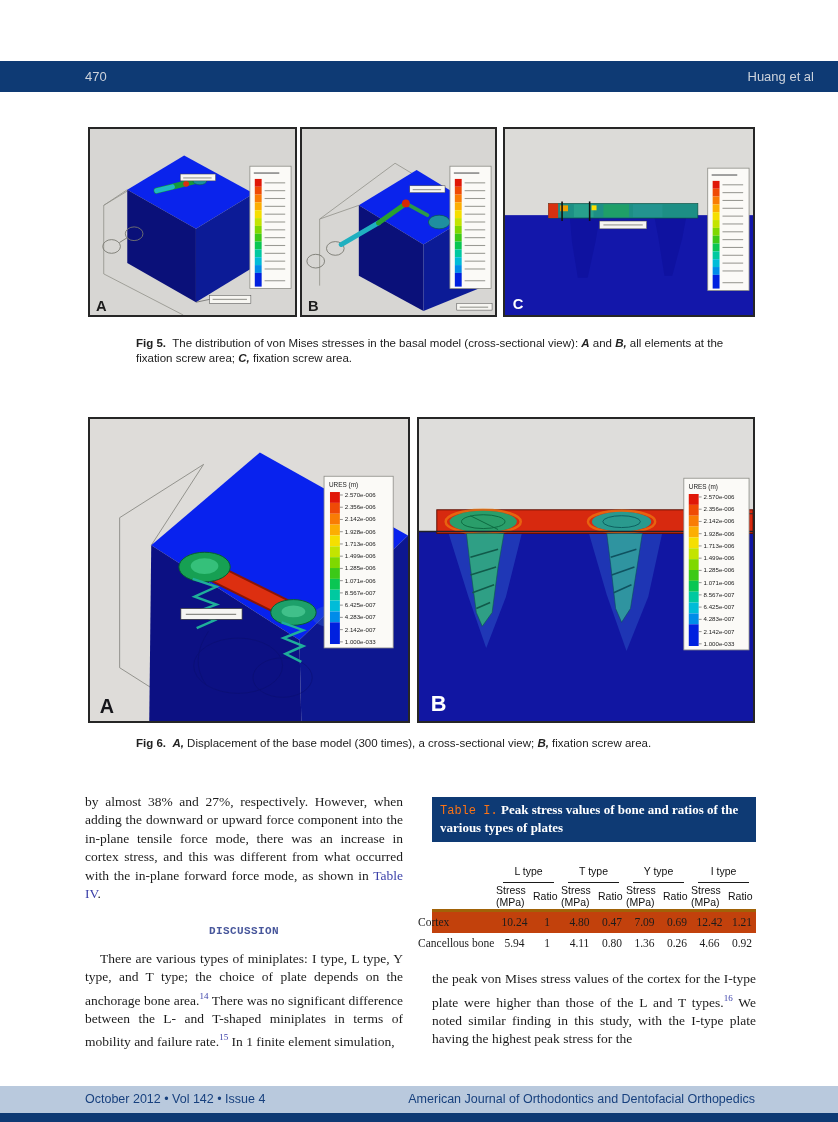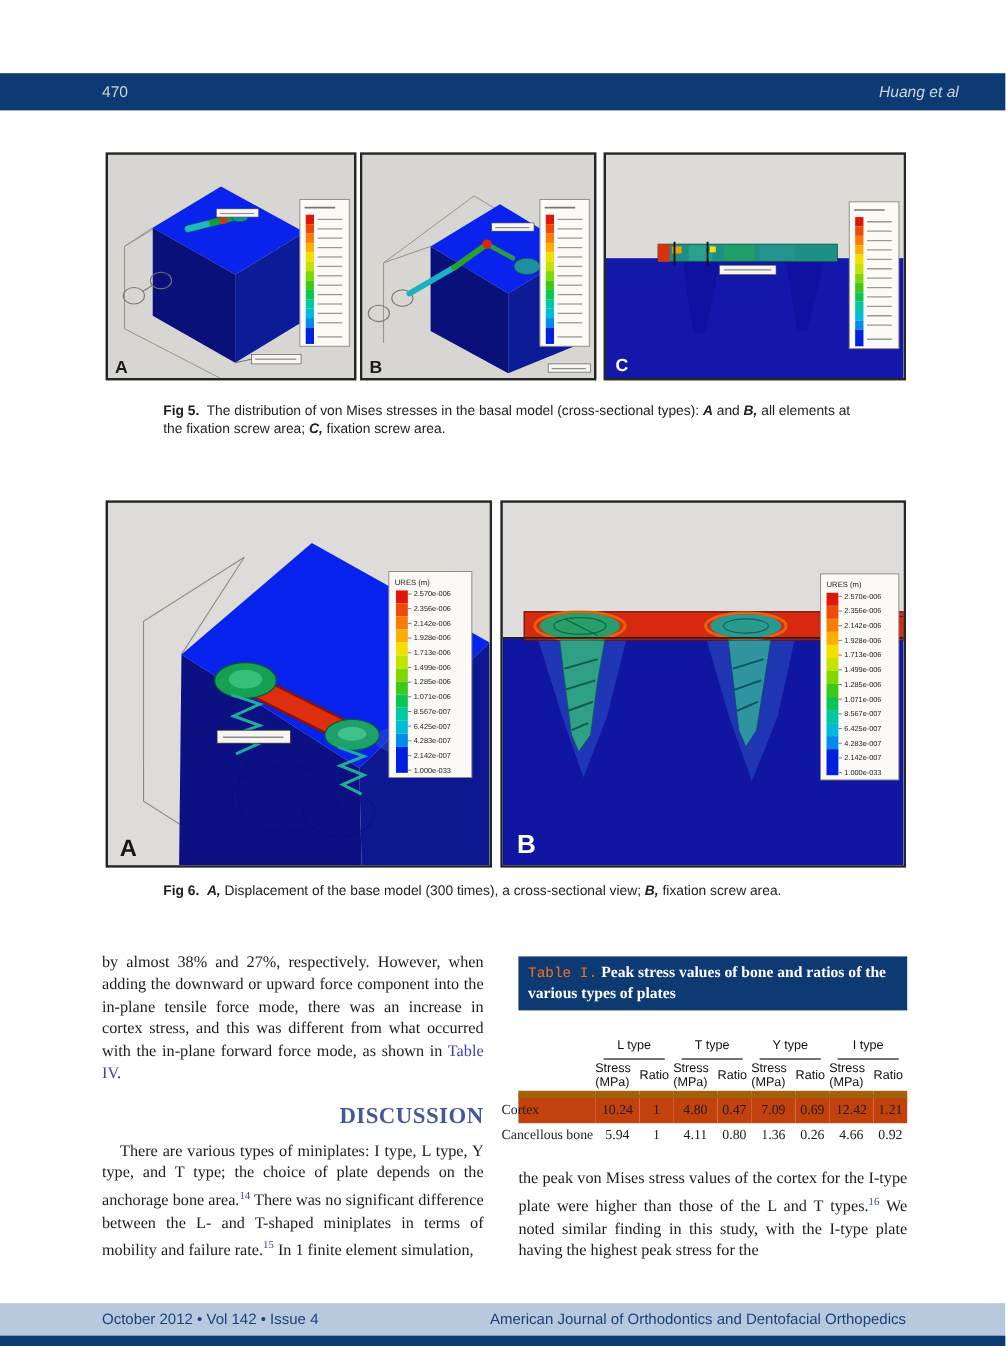--- a/index.html
+++ b/index.html
@@ -23,49 +23,49 @@
   .caption .cb{font-weight:bold;}
   .caption .ci{font-weight:bold;font-style:italic;}
   
   .col{position:absolute;text-align:justify;font-size:13.5px;line-height:18.4px;}
   #left-col{left:85px;top:793px;width:318px;}
   #right-col{left:432px;top:797px;width:324px;}
   .para{margin:0;}
   .indent{text-indent:15px;}
   a.xref{color:#3a3fa8;text-decoration:none;}
   .sup{vertical-align:super;font-size:9px;color:#3a3fa8;}
-  #discussion-heading{margin:19px 0 9px 0;font-family:Liberation Serif, serif;
-      font-size:19px;letter-spacing:.4px;color:#47569b;text-align:right;}
+  #discussion-heading{margin:19px 0 9px 0;font-family:Liberation Mono, monospace;
+      font-size:11px;letter-spacing:.4px;color:#47569b;text-align:center;}
   
   #table1-title{background:#0e3a74;padding:5px 8px 6px 8px;line-height:16.5px;text-align:left;}
   #table1-title .tl{font-family:Liberation Mono, monospace;font-size:12px;color:#f97316;}
   #table1-title .tt{font-family:"Liberation Serif",serif;font-weight:bold;font-size:13px;color:#ffffff;margin-top:20px;}
   table.datatable{border-collapse:collapse;width:324px;margin-top:19px;table-layout:fixed;}
   table.datatable th,table.datatable td{padding:1px 0;font-weight:normal;}
   .grp{font-family:"Liberation Sans",sans-serif;font-size:10.5px;text-align:center;
        border-bottom:1px solid #1a1a1a;margin:0 7px;padding-bottom:2px;color:#111;}
   th.subh{font-family:"Liberation Sans",sans-serif;font-size:10.5px;text-align:left;
-       line-height:11.5px;border-bottom:6px solid #a16207;padding-bottom:3px;color:#111;}
+       line-height:11.5px;border-bottom:3px solid #a16207;padding-bottom:3px;color:#111;}
   td.rowlabel{font-family:"Liberation Serif",serif;font-weight:bold;font-size:11.5px;text-align:left;
        padding-left:14px;text-indent:-14px;line-height:13px;}
   td.val{font-family:"Liberation Serif",serif;font-weight:bold;font-size:11.5px;text-align:center;}
   tr.hl td{background:#c2410c;}
   
   text.lt{font-family:"Liberation Sans",sans-serif;font-size:6.5px;fill:#222;}
   text.ll{font-family:"Liberation Sans",sans-serif;font-size:6.2px;fill:#222;}
   text.plabel{font-family:"Liberation Sans",sans-serif;font-weight:bold;}
 </style>
 </head>
 <body>
 
 <div id="page">
 
   <div id="header-bar" class="navbar">
     <span class="bartext" style="left:85px;">470</span>
-    <span class="bartext" style="right:87px;font-style:italic;">Huang et al</span>
+    <span class="bartext" style="right:72px;">Huang et al</span>
   </div>
 
   <div class="figrow" style="left:88px;top:127px;width:667px;height:190px;">
 
     <div class="panel" style="left:0;width:209px;">
       <svg viewBox="0 0 209 190" preserveAspectRatio="none">
         <rect width="209" height="190" fill="#d7d6d3"></rect>
         <g stroke="#8f8f88" stroke-width="0.8" fill="none">
           <polyline points="70,44 14,78 14,148 95,190"></polyline>
             <line x1="70" y1="44" x2="145" y2="83"></line>
@@ -251,21 +251,21 @@
               <line x1="15" y1="117" x2="36" y2="117"></line>
           </g>
         </g>
         <text x="8" y="184" class="plabel" font-size="15" fill="#ffffff">C</text>
       </svg>
     </div>
   </div>
 
   <div class="caption" style="left:136px;top:336px;width:588px;">
     <span class="cb">Fig 5.</span>&nbsp;
-    <span>The distribution of von Mises stresses in the basal model (cross-sectional types): </span><span class="ci">A</span><span> and </span><span class="ci">B,</span><span> all elements at the fixation screw area; </span><span class="ci">C,</span><span> fixation screw area.</span>
+    <span>The distribution of von Mises stresses in the basal model (cross-sectional view): </span><span class="ci">A</span><span> and </span><span class="ci">B,</span><span> all elements at the fixation screw area; </span><span class="ci">C,</span><span> fixation screw area.</span>
   </div>
 
   <div class="figrow" style="left:88px;top:417px;width:667px;height:306px;">
 
     <div class="panel" style="left:0;width:322px;background:#dedcd9;">
       <svg viewBox="0 0 322 306" preserveAspectRatio="none">
         <rect width="322" height="306" fill="#dedcd9"></rect>
         <g stroke="#8a8a84" stroke-width="0.9" fill="none">
           <polyline points="115,46 30,100 30,252 115,306"></polyline>
             <line x1="115" y1="46" x2="62" y2="128"></line>

